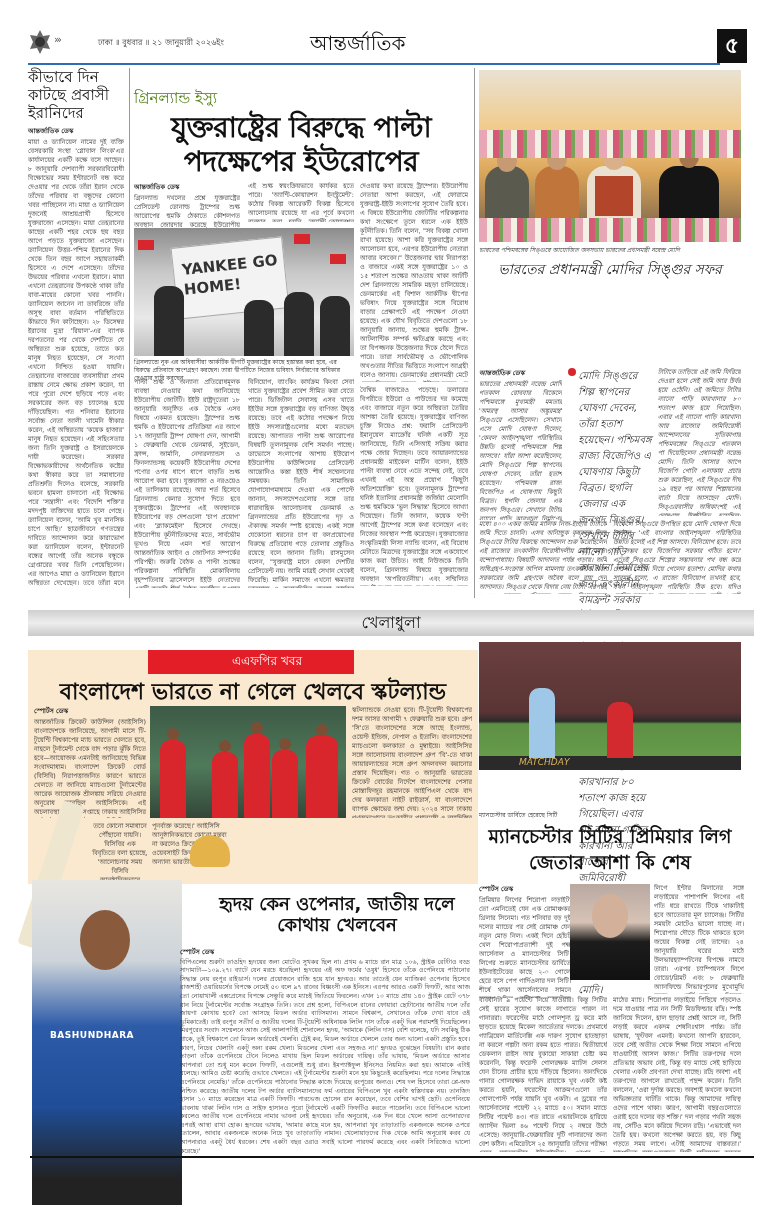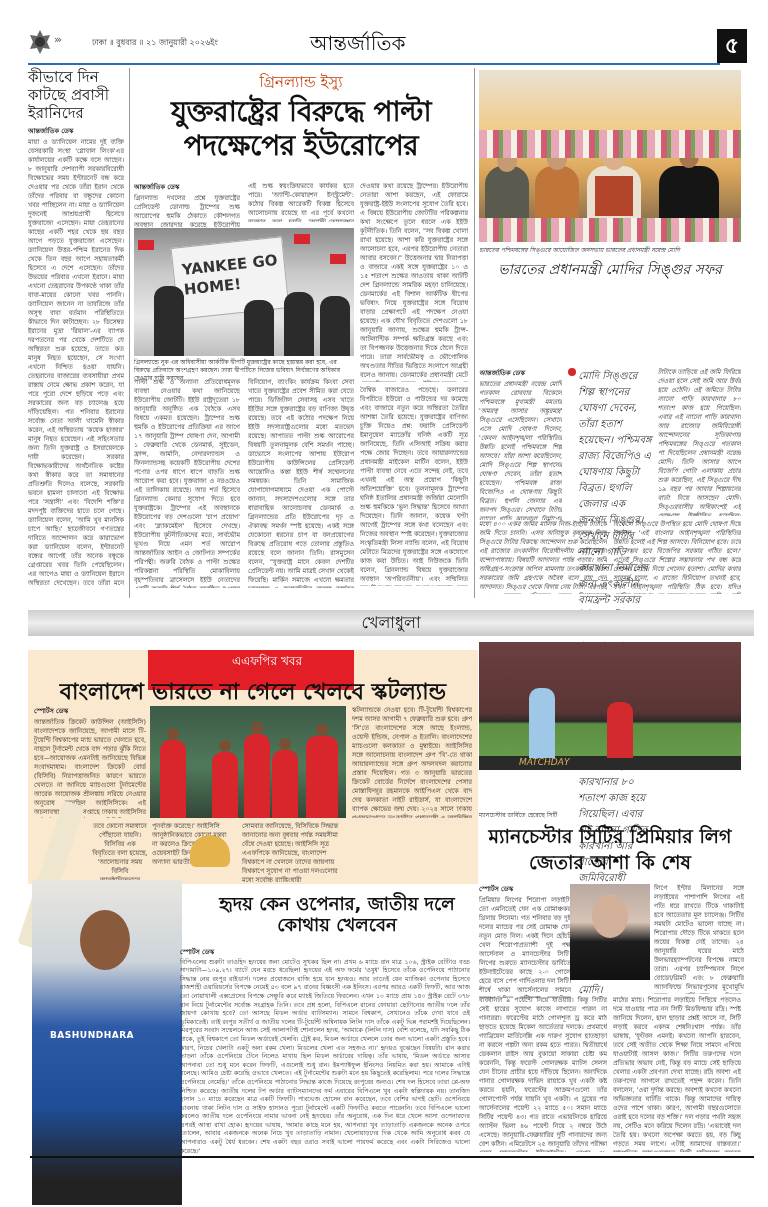--- a/index.html
+++ b/index.html
@@ -3,38 +3,38 @@
 <meta charset="utf-8">
 <style>
   * { box-sizing: border-box; margin: 0; padding: 0; }
   html, body { width: 768px; height: 1207px; background: #ffffff; overflow: hidden; }
   body { font-family: "DejaVu Sans", sans-serif; color: #1a1a1a; position: relative; }
 
   
   .masthead { position: absolute; left: 0; top: 0; width: 768px; height: 64px; }
   .emblem { position: absolute; left: 28px; top: 30px; width: 24px; height: 24px; }
   .emblem-chevrons { position: absolute; left: 54px; top: 34px; font-size: 10px; color: #555; letter-spacing: -2px; }
-  .dateline { position: absolute; left: 92px; top: 36px; font-size: 8px; color: #333; }
+  .dateline { position: absolute; left: 98px; top: 36px; font-size: 8px; color: #333; }
   .section-title { position: absolute; left: 310px; top: 28px; font-size: 20px; color: #111; }
   .brand { position: absolute; left: 560px; top: 22px; width: 130px; height: 38px; }
   .brand-small { position: absolute; left: 8px; top: 0; font-size: 6px; color: #222; }
   .brand-name { position: absolute; left: 6px; top: 8px; font-size: 20px; font-weight: bold; color: #111; white-space: nowrap; }
   .brand-sun { position: absolute; left: 52px; top: 2px; width: 16px; height: 16px; border-radius: 50%; background: #e41e26; }
   .page-no { position: absolute; left: 717px; top: 29px; width: 30px; height: 34px; background: #111; color: #fff; font-size: 22px; font-weight: bold; text-align: center; line-height: 34px; }
   .rule-top { position: absolute; left: 28px; top: 63px; width: 692px; height: 2px; background: #2e6db4; }
 
   
   .col-left { position: absolute; left: 28px; top: 68px; width: 102px; height: 530px; border-right: 1px solid #999; padding-right: 5px; }
   .col-left h2 { font-size: 15px; line-height: 18px; font-weight: normal; color: #111; margin-bottom: 4px; }
   .byline { font-size: 6.5px; font-weight: bold; color: #222; margin-bottom: 1px; }
   .body-text { font-size: 6.4px; line-height: 9px; color: #333; text-align: justify; }
 
   
   .greenland { position: absolute; left: 134px; top: 68px; width: 334px; height: 530px; }
-  .kicker { text-align: center; font-size: 15px; color: #c2410c; margin-top: 2px; }
+  .kicker { font-size: 15px; color: #4d7c0f; margin-top: 18px; }
   .headline-xl { text-align: center; font-size: 28px; line-height: 34px; color: #111; font-weight: bold; letter-spacing: -0.5px; }
   .story-cols { position: absolute; left: 0; top: 114px; width: 334px; display: grid; grid-template-columns: repeat(3, 1fr); column-gap: 8px; }
   .photo { position: absolute; overflow: hidden; }
   .banner-sign { position: absolute; left: 40px; top: 14px; width: 112px; height: 72px; background: #f3f3f3; transform: rotate(-6deg); border: 1px solid #aaa; }
   .banner-text { position: absolute; left: 8px; top: 12px; font-size: 15px; font-weight: bold; color: #333; line-height: 20px; }
   .flag { position: absolute; width: 16px; height: 10px; background: #d7262e; }
   .people { position: absolute; bottom: 0; width: 30px; height: 60px; background: #2b2b2b; border-radius: 12px 12px 0 0; }
   .caption { font-size: 6px; color: #333; line-height: 8px; }
   .greenland-under { position: absolute; left: 0; top: 398px; width: 220px; display: grid; grid-template-columns: 1fr 1fr; column-gap: 8px; }
   .greenland-right { position: absolute; left: 226px; top: 150px; width: 108px; }
@@ -53,21 +53,21 @@
   .pullquote { position: relative; padding-left: 10px; font-size: 10px; line-height: 16px; color: #333; margin-bottom: 6px; }
   .pq-dot { position: absolute; left: 0; top: 0; width: 8px; height: 8px; border-radius: 50%; background: #d7262e; }
   .modi-bottom { position: absolute; left: 4px; top: 452px; width: 262px; display: grid; grid-template-columns: 1fr 1fr; column-gap: 6px; }
 
   
   .sports-band { position: absolute; left: 28px; top: 610px; width: 726px; height: 26px;
     background: linear-gradient(180deg,#cfcfcf 0%,#eeeeee 50%,#c9c9c9 100%); text-align: center; font-size: 16px; line-height: 26px; color: #111; }
 
   
   .bd-box { position: absolute; left: 28px; top: 650px; width: 450px; height: 168px; background: #fbe9cf; }
-  .afp-label { position: absolute; left: 120px; top: 0px; width: 206px; height: 40px; background: #e41e26; color: #fff; text-align: center; font-size: 12px; line-height: 22px; padding-left: 32px; }
+  .afp-label { position: absolute; left: 120px; top: 0px; width: 206px; height: 24px; background: #e41e26; color: #fff; text-align: center; font-size: 12px; line-height: 22px; padding-left: 32px; }
   .bd-headline { position: absolute; left: 0; top: 24px; width: 450px; text-align: center; font-size: 22px; font-weight: bold; color: #111; }
   .bd-left { position: absolute; left: 6px; top: 56px; width: 112px; }
   .bd-photo { left: 122px; top: 56px; width: 196px; height: 120px; background: linear-gradient(180deg,#3d5a46 0%,#4f7a5a 50%,#2f3e33 100%); }
   .player { position: absolute; bottom: 0; width: 26px; height: 80px; background: #d9262d; border-radius: 10px 10px 0 0; }
   .player-head { position: absolute; width: 12px; height: 12px; border-radius: 50%; background: #7a4f35; }
   .bd-right { position: absolute; left: 324px; top: 56px; width: 120px; }
   .bd-box2 { position: absolute; left: 28px; top: 818px; width: 450px; height: 66px; background: #fbe9cf; }
   .bd-under { position: absolute; top: 4px; font-size: 6.4px; line-height: 9px; color: #333; }
   .bat { position: absolute; left: 40px; top: 800px; width: 22px; height: 150px; background: #efe6cf; transform: rotate(18deg); border-radius: 4px; }
   .helmet { position: absolute; left: 190px; top: 835px; width: 40px; height: 32px; background: #e4b34a; border-radius: 20px 20px 6px 6px; }
@@ -202,21 +202,20 @@
     <div class="player" style="left:156px;height:90px;width:32px;"></div>
     <div class="player-head" style="left:166px;top:18px;"></div>
   </div>
   <div class="bd-right">
     <p class="body-text" style="height:176px;overflow:hidden;">স্কটল্যান্ডকে নেওয়া হবে। টি-টুয়েন্টি বিশ্বকাপের দশম আসর আগামী ৭ ফেব্রুয়ারি শুরু হবে। গ্রুপ 'সি'তে বাংলাদেশের সঙ্গে আছে ইংল্যান্ড, ওয়েস্ট ইন্ডিজ, নেপাল ও ইতালি। বাংলাদেশের ম্যাচগুলো কলকাতা ও মুম্বাইয়ে। আইসিসির সঙ্গে আলোচনায় বাংলাদেশ গ্রুপ 'বি'-তে থাকা আয়ারল্যান্ডের সঙ্গে গ্রুপ অদলবদল করানোর প্রস্তাব দিয়েছিল। গত ৩ জানুয়ারি ভারতের ক্রিকেট বোর্ডের নির্দেশে বাংলাদেশের পেসার মোস্তাফিজুর রহমানকে আইপিএল থেকে বাদ দেয় কলকাতা নাইট রাইডার্স, যা বাংলাদেশে ব্যাপক ক্ষোভের জন্ম দেয়। ২০২৪ সালে ঢাকায় গণঅভ্যুত্থানে তৎকালীন প্রধানমন্ত্রী ও নয়াদিল্লির ঘনিষ্ঠ মিত্র শেখ হাসিনা ক্ষমতাচ্যুত হওয়ার পর ভারত ও বাংলাদেশের রাজনৈতিক সম্পর্কের অবনতি ঘটে। গত মাসে ভারতের পররাষ্ট্র মন্ত্রণালয় মুসলিম সংখ্যাগরিষ্ঠ বাংলাদেশে সংখ্যালঘুদের বিরুদ্ধে 'অবিরাম বৈরিতা' চলছে বলে নিন্দা জানিয়েছে। বাংলাদেশের অন্তর্বর্তীকালীন সরকারের প্রধান ও নোবেল শান্তি পুরস্কার বিজয়ী মুহাম্মদ ইউনূস অভিযোগ করেছেন, দিল্লি অতিরঞ্জিত করে ও সাম্প্রদায়িক অবস্থা নিয়ে গুজব ছড়াচ্ছে। আন্তর্জাতিক দল নিয়েও সঠিক</p>
   </div>
 </div>
 <div class="bd-box2">
   <p class="bd-under" style="left:64px;width:56px;height:60px;overflow:hidden;text-align:center;">তবে কোনো সমাধানে পৌঁছানো যায়নি। বিসিবির এক বিবৃতিতে বলা হয়েছে, 'আলোচনার সময় বিসিবি আনুষ্ঠানিকভাবে আইসিসির কাছে বাংলাদেশের ম্যাচগুলো শ্রীলঙ্কায় স্থানান্তরের অনুরোধ</p>
   <p class="bd-under" style="left:124px;width:76px;height:60px;overflow:hidden;">পুনর্ব্যক্ত করেছে।' আইসিসি আনুষ্ঠানিকভাবে কোনো মন্তব্য না করলেও ক্রিকেটবিষয়ক ওয়েবসাইট ক্রিকইনফো এবং অন্যান্য ভারতীয় গণমাধ্যম</p>
-  <p class="bd-under" style="left:214px;width:104px;height:60px;overflow:hidden;">সোমবার জানিয়েছে, বিসিবিকে সিদ্ধান্ত জানানোর জন্য বুধবার পর্যন্ত সময়সীমা বেঁধে দেওয়া হয়েছে। আইসিসি সূত্র এএফপিকে জানিয়েছে, বাংলাদেশ বিশ্বকাপে না খেললে তাদের জায়গায় বিশ্বকাপে সুযোগ না পাওয়া দলগুলোর মধ্যে সর্বোচ্চ র‍্যাঙ্কিংধারী</p>
 </div>
 <div class="bat"></div>
 <div class="helmet"></div>
 
 <div class="photo hr-photo">
   <div style="position:absolute;left:48px;top:30px;width:50px;height:60px;border-radius:50%;background:#8a5a3c;"></div>
   <div style="position:absolute;left:18px;top:150px;font-size:9px;font-weight:bold;color:#fff;letter-spacing:0.5px;">BASHUNDHARA</div>
 </div>
 <div class="hr-headline">হৃদয় কেন ওপেনার, জাতীয় দলে কোথায় খেলবেন</div>
 <div class="hr-text">

